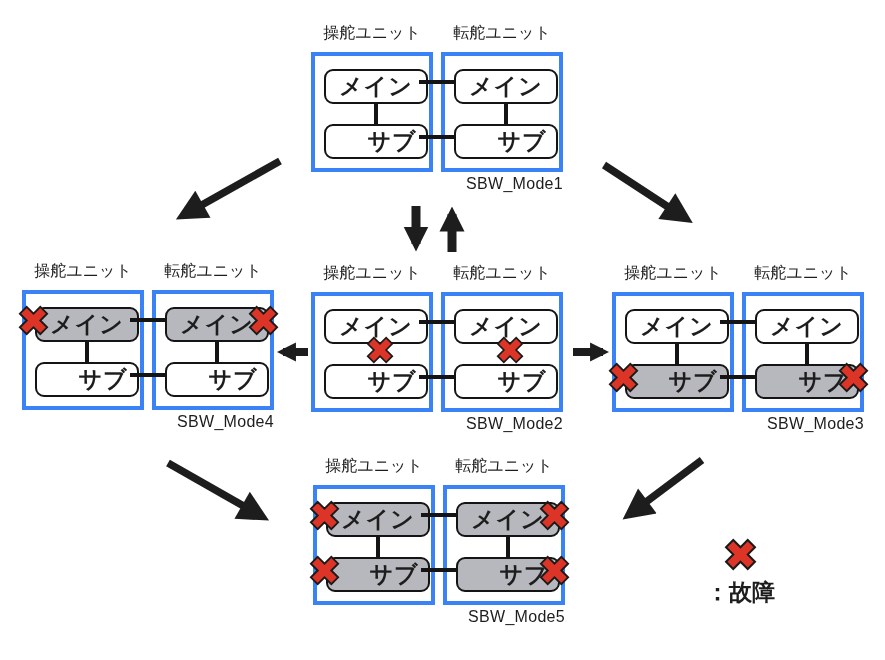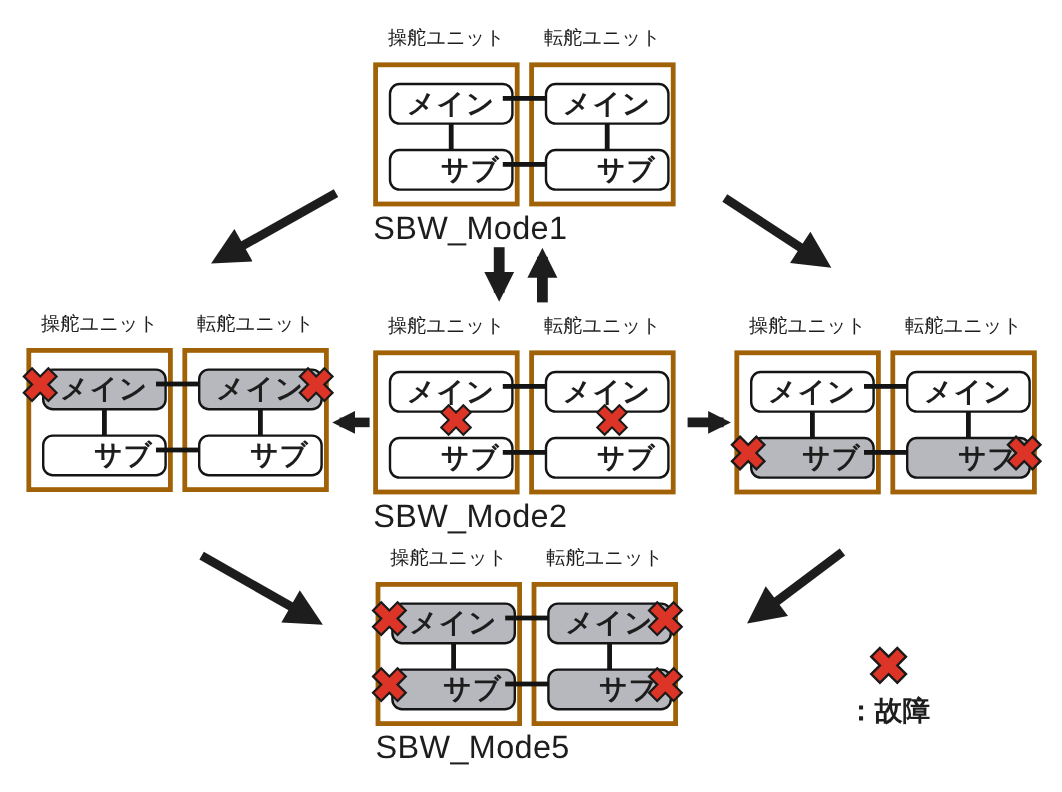--- a/index.html
+++ b/index.html
@@ -7,41 +7,41 @@
     position:relative;width:885px;height:660px;background:#ffffff;overflow:hidden;
     font-family:"Liberation Sans","DejaVu Sans",sans-serif;color:#1d1d1d;
   }
   
   .mode{position:absolute;width:252px;}
   .labels-row{display:flex;gap:8px;height:26px;margin-bottom:6px;}
   .ulabel{width:122px;text-align:center;font-size:16px;font-weight:400;white-space:nowrap;line-height:26px;}
   .boxes-row{position:relative;width:252px;height:120px;}
   .unit-box{
     position:absolute;top:0;width:122px;height:120px;box-sizing:border-box;
-    border:4px solid #a16207;background:#ffffff;
+    border:4px solid #3b82f6;background:#ffffff;
   }
   .unit-box.left{left:0;}
   .unit-box.right{left:130px;}
   .ibox{
     position:absolute;left:9px;width:104px;height:35px;box-sizing:border-box;
     border:2.5px solid #141414;border-radius:9px;background:#ffffff;
     font-size:23px;font-weight:600;text-align:center;line-height:30px;z-index:1;
     letter-spacing:1px;
   }
   .ibox.main{top:13px;}
   .ibox.sub{top:68px;padding-left:32px;}
   .ibox.failed{background:#b7b8bd;}
   .vlink{position:absolute;left:59px;top:40px;width:4px;height:32px;background:#141414;z-index:0;}
   .vlink.dashed{
     width:3px;background:repeating-linear-gradient(to bottom,#222 0 3.5px,#ffffff 3.5px 7px);
   }
   .hlink{position:absolute;left:108px;width:36px;height:4px;background:#141414;z-index:2;}
   .hlink.main-h{top:28px;}
   .hlink.sub-h{top:83px;}
-  .mode-label{width:252px;text-align:left;font-size:27px;margin-top:3px;letter-spacing:0.3px;}
+  .mode-label{width:252px;text-align:right;font-size:16px;margin-top:3px;letter-spacing:0.3px;}
   
   .cross{position:absolute;width:31px;height:31px;z-index:3;}
   .cross svg{display:block;width:100%;height:100%;}
   .cross.small{width:28px;height:28px;}
   .pos-lm{left:-4.5px;top:15px;}
   .pos-rm{left:225.5px;top:15px;}
   .pos-ls{left:-4.5px;top:70px;}
   .pos-rs{left:225.5px;top:70px;}
   .pos-link-l{left:55px;top:44px;}
   .pos-link-r{left:185px;top:44px;}
@@ -130,20 +130,21 @@
           <svg viewBox="-2.5 -2.5 41 41">
             <polygon points="9,0 18,9 27,0 36,9 27,18 36,27 27,36 18,27 9,36 0,27 9,18 0,9" fill="#dc3426" stroke="#1a1a1a" stroke-width="2.5"></polygon>
           </svg>
         </span>
       <span class="cross pos-rm">
           <svg viewBox="-2.5 -2.5 41 41">
             <polygon points="9,0 18,9 27,0 36,9 27,18 36,27 27,36 18,27 9,36 0,27 9,18 0,9" fill="#dc3426" stroke="#1a1a1a" stroke-width="2.5"></polygon>
           </svg>
         </span>
     </div>
+    <div class="mode-label">SBW_Mode4</div>
   </div>
 
   <div class="mode" id="mode2">
     <div class="labels-row">
       <span class="ulabel">操舵ユニット</span>
       <span class="ulabel">転舵ユニット</span>
     </div>
     <div class="boxes-row">
       <div class="unit-box left">
         <div class="vlink dashed"></div>
@@ -193,20 +194,21 @@
           <svg viewBox="-2.5 -2.5 41 41">
             <polygon points="9,0 18,9 27,0 36,9 27,18 36,27 27,36 18,27 9,36 0,27 9,18 0,9" fill="#dc3426" stroke="#1a1a1a" stroke-width="2.5"></polygon>
           </svg>
         </span>
       <span class="cross pos-rs">
           <svg viewBox="-2.5 -2.5 41 41">
             <polygon points="9,0 18,9 27,0 36,9 27,18 36,27 27,36 18,27 9,36 0,27 9,18 0,9" fill="#dc3426" stroke="#1a1a1a" stroke-width="2.5"></polygon>
           </svg>
         </span>
     </div>
+    <div class="mode-label">SBW_Mode3</div>
   </div>
 
   <div class="mode" id="mode5">
     <div class="labels-row">
       <span class="ulabel">操舵ユニット</span>
       <span class="ulabel">転舵ユニット</span>
     </div>
     <div class="boxes-row">
       <div class="unit-box left">
         <div class="vlink"></div>

